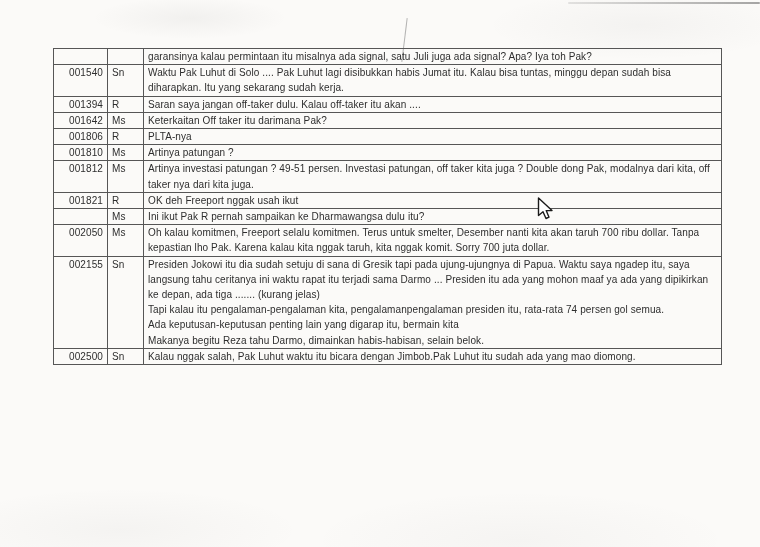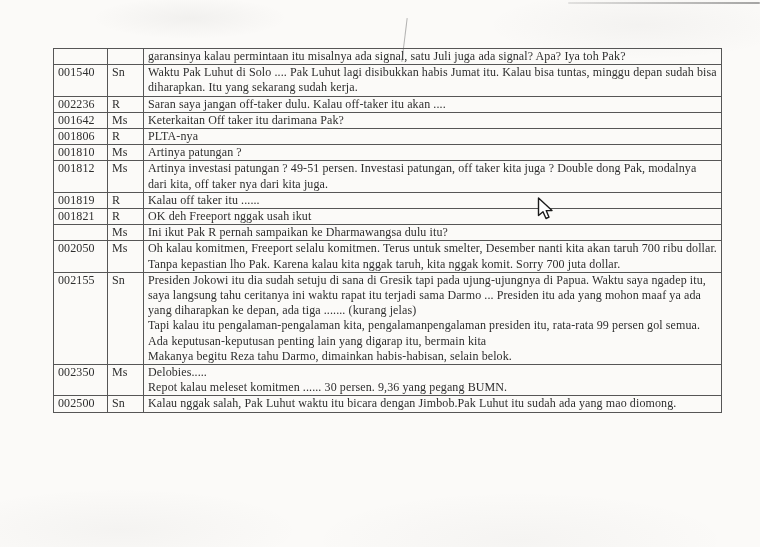--- a/index.html
+++ b/index.html
@@ -34,32 +34,31 @@
     background: rgba(120,120,120,0.55);
     transform: rotate(7deg);
   }
   table.transcript {
     position: absolute;
     left: 53px;
     top: 48px;
     width: 669px;
     border-collapse: collapse;
     table-layout: fixed;
-    font-size: 12px;
+    font-size: 10px;
     line-height: 15.2px;
     color: #2e2e2e;
-    font-family: Liberation Serif, serif;
   }
   table.transcript td {
     border: 1px solid #565656;
     vertical-align: top;
     padding: 0 4px;
     letter-spacing: 0.1px;
   }
-  td.c-time { width: 45px; padding-left: 5px; }
+  td.c-time { width: 45px; padding-left: 5px; text-align: right; }
   td.c-spk  { width: 27px; padding-left: 5px; }
   td.c-txt  { padding: 0 6px; }
   .cursor {
     position: absolute;
     left: 537px;
     top: 197px;
     width: 16px;
     height: 24px;
     pointer-events: none;
   }
@@ -82,21 +81,21 @@
           </td>
   </tr>
         <tr>
     <td class="c-time">001540</td>
     <td class="c-spk">Sn</td>
     <td class="c-txt">
             <div>Waktu Pak Luhut di Solo .... Pak Luhut lagi disibukkan habis Jumat itu. Kalau bisa tuntas, minggu depan sudah bisa diharapkan. Itu yang sekarang sudah kerja.</div>
           </td>
   </tr>
         <tr>
-    <td class="c-time">002236</td>
+    <td class="c-time">001394</td>
     <td class="c-spk">R</td>
     <td class="c-txt">
             <div>Saran saya jangan off-taker dulu. Kalau off-taker itu akan ....</div>
           </td>
   </tr>
         <tr>
     <td class="c-time">001642</td>
     <td class="c-spk">Ms</td>
     <td class="c-txt">
             <div>Keterkaitan Off taker itu darimana Pak?</div>
@@ -117,27 +116,20 @@
           </td>
   </tr>
         <tr>
     <td class="c-time">001812</td>
     <td class="c-spk">Ms</td>
     <td class="c-txt">
             <div>Artinya investasi patungan ? 49-51 persen. Investasi patungan, off taker kita juga ? Double dong Pak, modalnya dari kita, off taker nya dari kita juga.</div>
           </td>
   </tr>
         <tr>
-    <td class="c-time">001819</td>
-    <td class="c-spk">R</td>
-    <td class="c-txt">
-            <div>Kalau off taker itu ......</div>
-          </td>
-  </tr>
-        <tr>
     <td class="c-time">001821</td>
     <td class="c-spk">R</td>
     <td class="c-txt">
             <div>OK deh Freeport nggak usah ikut</div>
           </td>
   </tr>
         <tr>
     <td class="c-time"></td>
     <td class="c-spk">Ms</td>
     <td class="c-txt">
@@ -148,32 +140,24 @@
     <td class="c-time">002050</td>
     <td class="c-spk">Ms</td>
     <td class="c-txt">
             <div>Oh kalau komitmen, Freeport selalu komitmen. Terus untuk smelter, Desember nanti kita akan taruh 700 ribu dollar. Tanpa kepastian lho Pak. Karena kalau kita nggak taruh, kita nggak komit. Sorry 700 juta dollar.</div>
           </td>
   </tr>
         <tr>
     <td class="c-time">002155</td>
     <td class="c-spk">Sn</td>
     <td class="c-txt">
-            <div>Presiden Jokowi itu dia sudah setuju di sana di Gresik tapi pada ujung-ujungnya di Papua. Waktu saya ngadep itu, saya langsung tahu ceritanya ini waktu rapat itu terjadi sama Darmo ... Presiden itu ada yang mohon maaf ya ada yang diharapkan ke depan, ada tiga ....... (kurang jelas)</div>
-            <div>Tapi kalau itu pengalaman-pengalaman kita, pengalamanpengalaman presiden itu, rata-rata 99 persen gol semua.</div>
+            <div>Presiden Jokowi itu dia sudah setuju di sana di Gresik tapi pada ujung-ujungnya di Papua. Waktu saya ngadep itu, saya langsung tahu ceritanya ini waktu rapat itu terjadi sama Darmo ... Presiden itu ada yang mohon maaf ya ada yang dipikirkan ke depan, ada tiga ....... (kurang jelas)</div>
+            <div>Tapi kalau itu pengalaman-pengalaman kita, pengalamanpengalaman presiden itu, rata-rata 74 persen gol semua.</div>
             <div>Ada keputusan-keputusan penting lain yang digarap itu, bermain kita</div>
             <div>Makanya begitu Reza tahu Darmo, dimainkan habis-habisan, selain belok.</div>
-          </td>
-  </tr>
-        <tr>
-    <td class="c-time">002350</td>
-    <td class="c-spk">Ms</td>
-    <td class="c-txt">
-            <div>Delobies.....</div>
-            <div>Repot kalau meleset komitmen ...... 30 persen. 9,36 yang pegang BUMN.</div>
           </td>
   </tr>
         <tr>
     <td class="c-time">002500</td>
     <td class="c-spk">Sn</td>
     <td class="c-txt">
             <div>Kalau nggak salah, Pak Luhut waktu itu bicara dengan Jimbob.Pak Luhut itu sudah ada yang mao diomong.</div>
           </td>
   </tr>
       </tbody>

